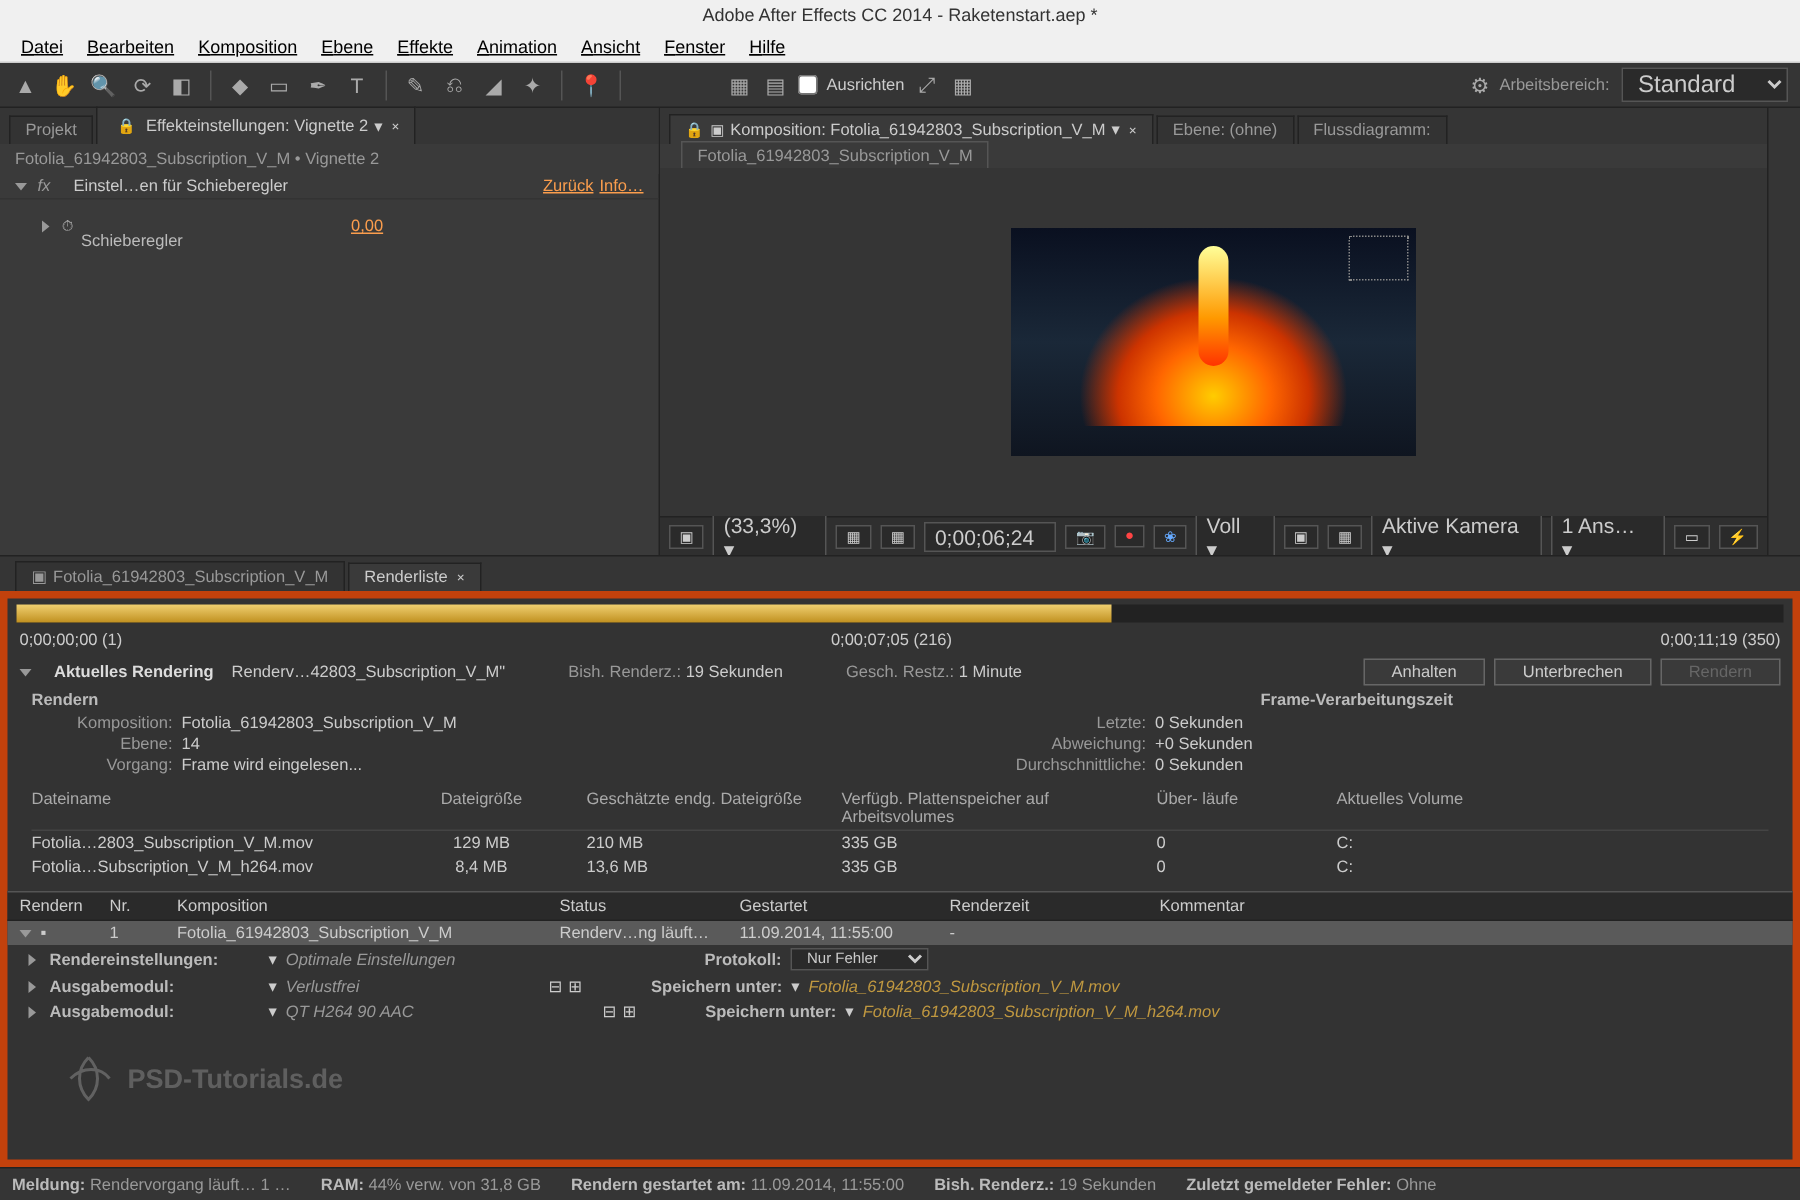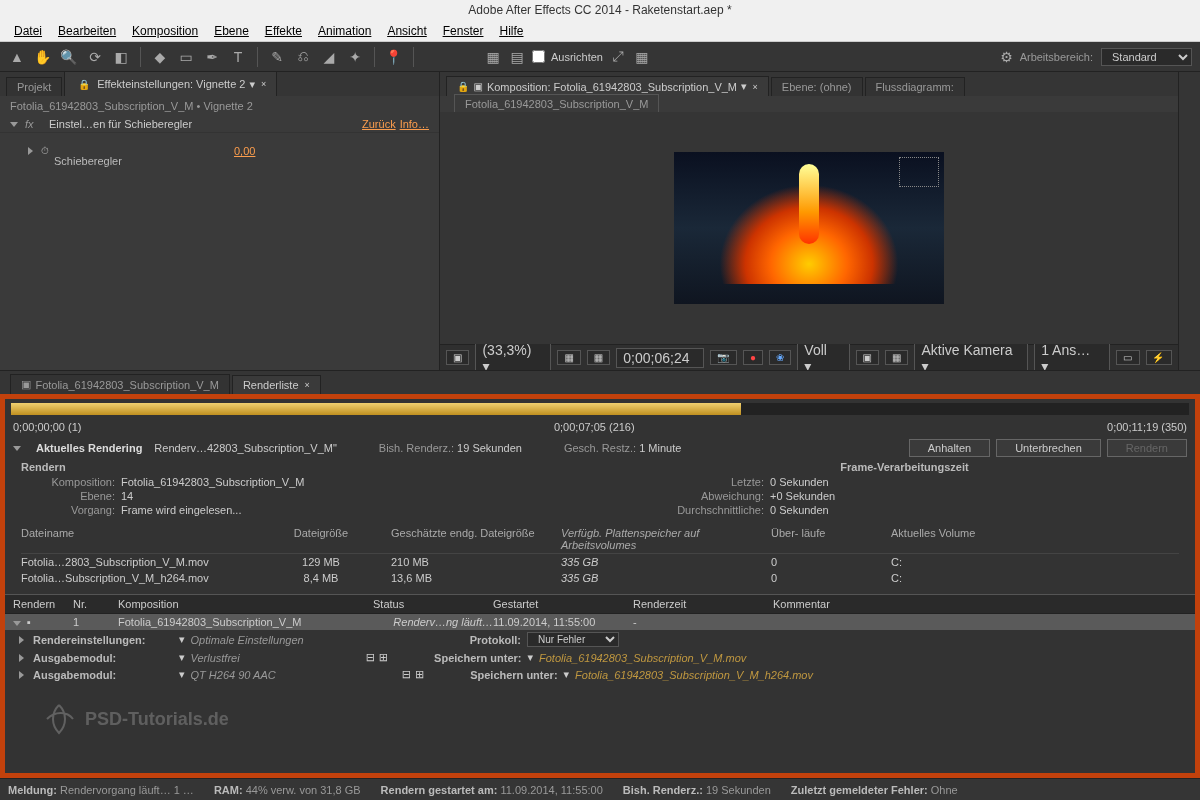--- a/index.html
+++ b/index.html
@@ -5,21 +5,21 @@
 * { margin: 0; padding: 0; box-sizing: border-box; font-family: Arial, sans-serif; }
 body { background: #4a4a4a; color: #ccc; font-size: 11px; width: 1200px; height: 800px; overflow: hidden; }
 .titlebar { background: #f0f0f0; color: #333; height: 20px; text-align: center; line-height: 20px; font-size: 12px; }
 .menubar { background: #f0f0f0; color: #000; height: 22px; padding: 0 8px; display: flex; align-items: center; gap: 4px; border-bottom: 1px solid #ccc; }
 .menubar span { padding: 2px 6px; text-decoration: underline; text-decoration-color: #000; text-underline-offset: 1px; cursor: default; font-size: 12px; }
 .menubar span:first-letter { text-decoration: underline; }
 .toolbar { background: #353535; height: 30px; display: flex; align-items: center; padding: 0 8px; gap: 8px; border-bottom: 1px solid #222; }
 .tool-icon { width: 18px; height: 18px; display: inline-flex; align-items: center; justify-content: center; color: #aaa; font-size: 14px; }
 .tool-sep { width: 1px; height: 20px; background: #555; margin: 0 2px; }
 .workspace-label { color: #999; font-size: 11px; }
-.workspace-select { background: #2a2a2a; border: 1px solid #555; color: #ccc; padding: 1px 18px 1px 6px; font-size: 11px; margin-left: 4px; }
+.workspace-select { background: #2a2a2a; border: 1px solid #555; color: #ccc; padding: 1px 18px 1px 6px; font-size: 16px; margin-left: 4px; }
 .upper { display: flex; height: 298px; }
 .left-panel { width: 440px; background: #3a3a3a; display: flex; flex-direction: column; border-right: 1px solid #222; }
 .panel-tabs { background: #353535; height: 24px; display: flex; align-items: flex-end; padding-left: 6px; }
 .tab { background: #333; padding: 3px 10px; font-size: 11px; color: #999; border: 1px solid #222; border-bottom: none; margin-right: 2px; cursor: default; display: flex; align-items: center; gap: 4px; }
 .tab.active { background: #3a3a3a; color: #ccc; }
 .tab-close { font-size: 9px; margin-left: 2px; }
 .breadcrumb { padding: 4px 10px; font-size: 11px; color: #999; background: #3a3a3a; }
 .effect-header { padding: 2px 10px; font-size: 11px; display: flex; align-items: center; gap: 4px; border-bottom: 1px solid #333; }
 .effect-header .fx-icon { width: 20px; font-style: italic; color: #999; }
 .effect-header .name { flex: 1; color: #ccc; }
@@ -55,34 +55,34 @@
 .detail-col .section-title { color: #bbb; font-weight: bold; margin-bottom: 2px; }
 .detail-col .row { display: flex; font-size: 11px; padding: 1px 0; }
 .detail-col .row .k { width: 100px; text-align: right; color: #999; padding-right: 6px; }
 .detail-col .row .v { color: #ccc; }
 .file-table { padding: 8px 16px; }
 .file-table .thead, .file-table .trow { display: flex; font-size: 11px; padding: 2px 0; }
 .file-table .thead { color: #aaa; border-bottom: 1px solid #444; }
 .file-table .col1 { width: 230px; }
 .file-table .col2 { width: 140px; text-align: center; }
 .file-table .col3 { width: 170px; }
-.file-table .col4 { width: 210px; font-style: italic; }
+.file-table .col4 { width: 210px; }
 .file-table .col5 { width: 120px; }
 .file-table .col6 { width: 100px; }
 .queue-hdr { background: #2a2a2a; padding: 3px 8px; display: flex; font-size: 11px; border-top: 1px solid #555; border-bottom: 1px solid #222; }
 .queue-hdr span:nth-child(1){width:60px}
 .queue-hdr span:nth-child(2){width:45px}
 .queue-hdr span:nth-child(3){width:255px}
 .queue-hdr span:nth-child(4){width:120px}
 .queue-hdr span:nth-child(5){width:140px}
 .queue-hdr span:nth-child(6){width:140px}
 .queue-row { padding: 2px 8px; display: flex; font-size: 11px; background: #3a3a3a; }
 .queue-row.selected { background: #5a5a5a; }
 .queue-row .c1{width:60px} .queue-row .c2{width:45px} .queue-row .c3{width:255px}
-.queue-row .c4{width:120px; font-style: italic; text-align: right;} .queue-row .c5{width:140px} .queue-row .c6{width:140px}
+.queue-row .c4{width:120px; } .queue-row .c5{width:140px} .queue-row .c6{width:140px}
 .output-row { padding: 2px 8px 2px 14px; display: flex; font-size: 11px; align-items: center; gap: 6px; }
 .output-row .lbl { width: 140px; color: #bbb; font-weight: bold; }
 .output-row .dd-val { color: #999; font-style: italic; }
 .output-row .save-lbl { color: #bbb; font-weight: bold; margin-left: 40px; }
 .output-row .file-link { color: #c09840; font-style: italic; cursor: pointer; }
 .proto-dd { background: #2a2a2a; border: 1px solid #555; color: #ccc; padding: 0 16px 0 6px; font-size: 10px; }
 .watermark { position: absolute; left: 36px; bottom: 36px; font-size: 18px; color: rgba(200,200,200,0.3); font-weight: bold; display: flex; align-items: center; gap: 8px; }
 .watermark svg { opacity: 0.3; }
 .statusbar { background: #353535; height: 22px; display: flex; align-items: center; padding: 0 8px; gap: 20px; font-size: 11px; border-top: 1px solid #222; }
 .statusbar .k { color: #bbb; font-weight: bold; }

